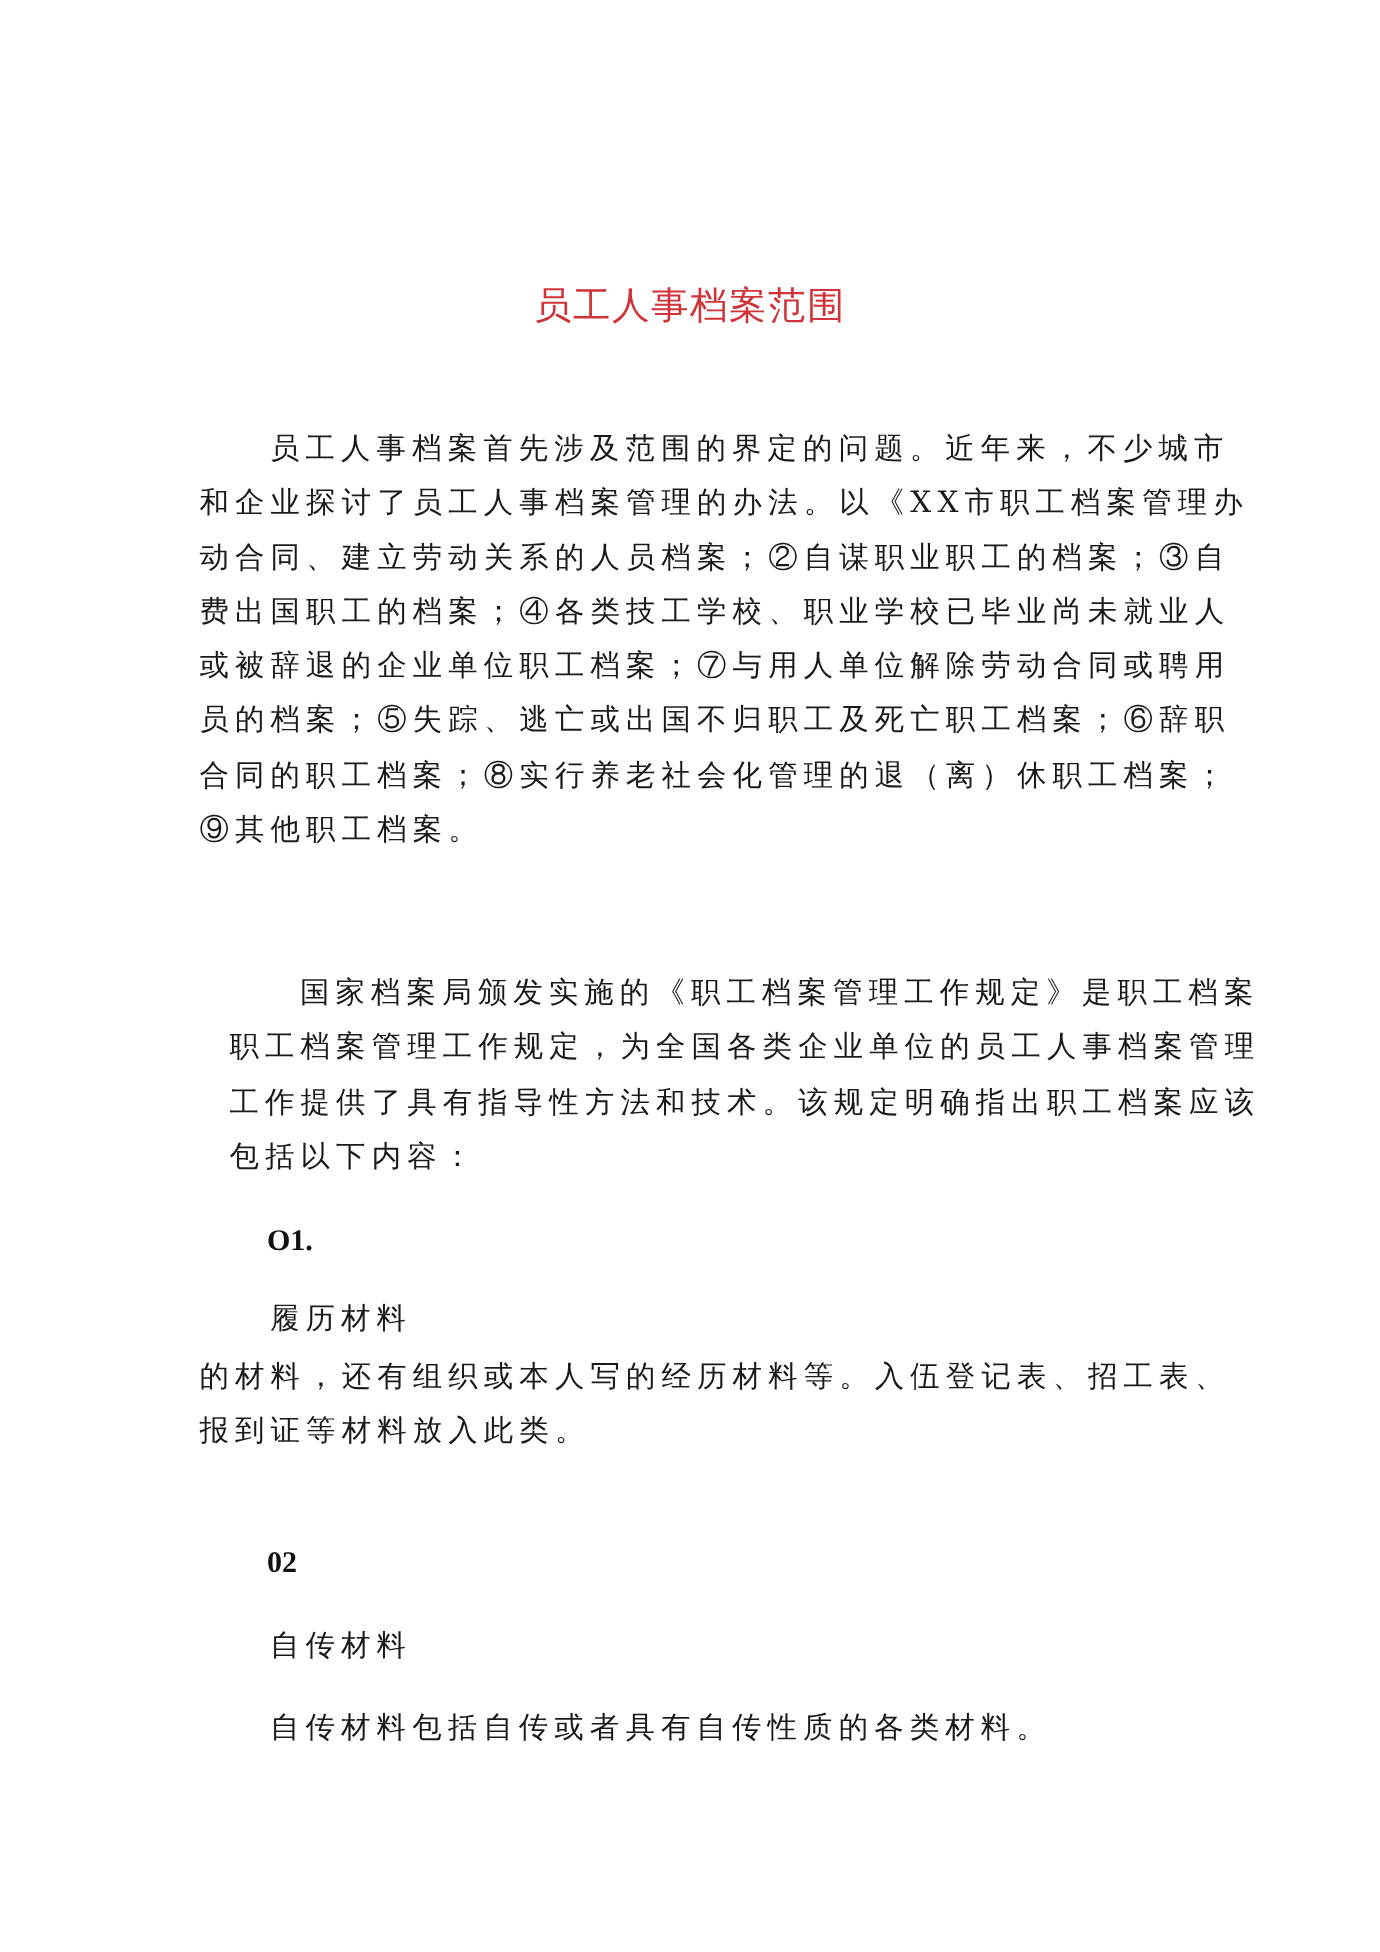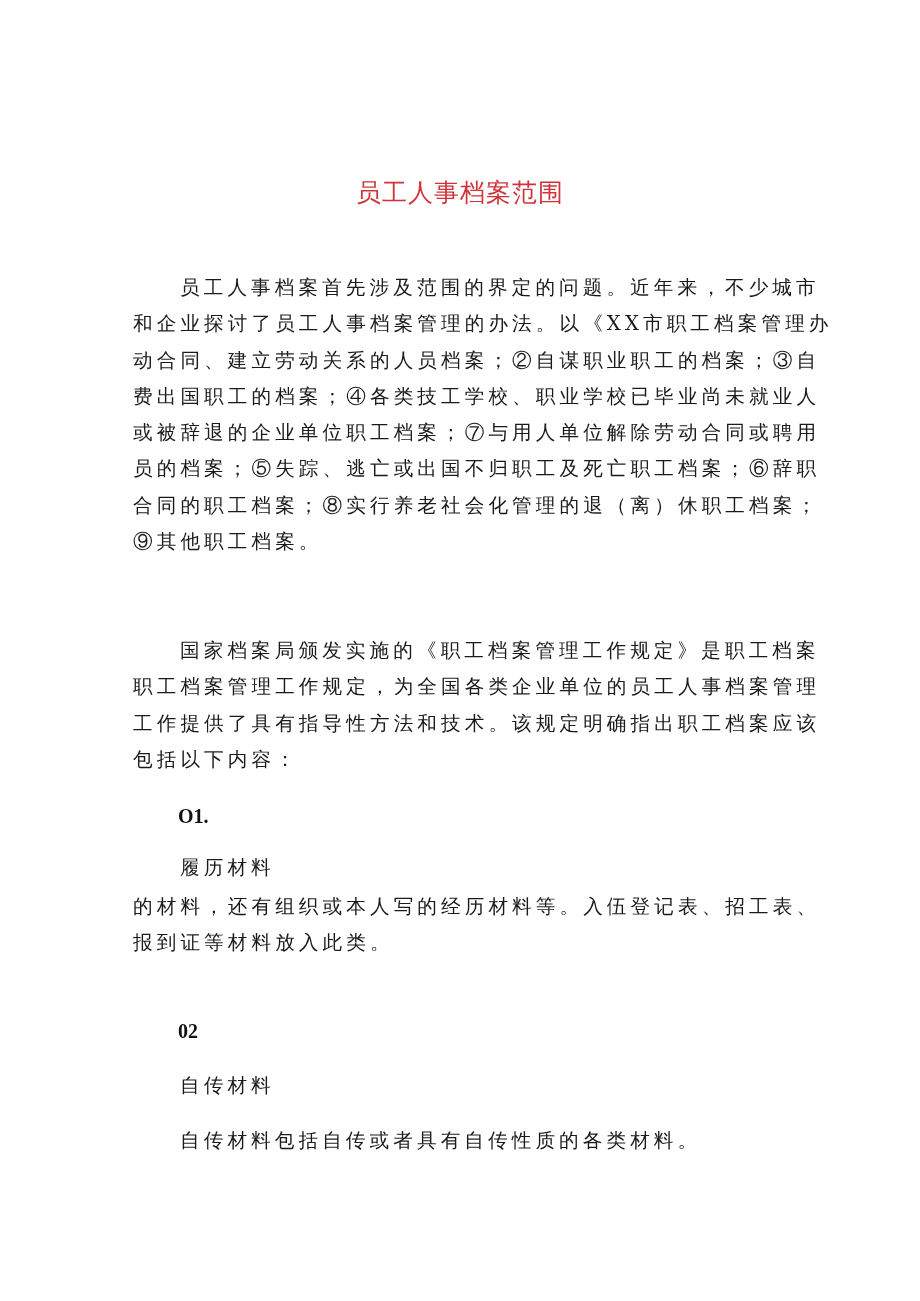--- a/index.html
+++ b/index.html
@@ -1,21 +1,21 @@
 <!DOCTYPE html>
 <html><head>
   <meta charset="utf-8">
   <style>
     html, body { margin: 0; padding: 0; background: #ffffff; }
     body {
       width: 920px; height: 1301px; position: relative; overflow: hidden;
       font-family: "DejaVu Serif", "Liberation Serif", serif;
       color: #1a1a1a;
     }
-    .page { position: absolute; left: 0; top: 5px; width: 920px; height: 1040px; }
+    .page { position: absolute; left: 0; top: 16px; width: 920px; height: 1040px; }
     .title {
       position: absolute; left: 0; width: 920px; top: 170px;
       text-align: center; font-size: 25px; color: #d0343a;
       letter-spacing: 1px; line-height: 36px;
     }
     .para {
       position: absolute; left: 133px; width: 640px;
       font-size: 19.6px; line-height: 36.3px; letter-spacing: 4.1px;
       text-align: justify; text-indent: 47px; margin: 0;
     }
@@ -42,21 +42,21 @@
     <span class="ln first">员工人事档案首先涉及范围的界定的问题。近年来，不少城市</span>
     <span class="ln">和企业探讨了员工人事档案管理的办法。以《XX市职工档案管理办</span>
     <span class="ln">动合同、建立劳动关系的人员档案；②自谋职业职工的档案；③自</span>
     <span class="ln">费出国职工的档案；④各类技工学校、职业学校已毕业尚未就业人</span>
     <span class="ln">或被辞退的企业单位职工档案；⑦与用人单位解除劳动合同或聘用</span>
     <span class="ln">员的档案；⑤失踪、逃亡或出国不归职工及死亡职工档案；⑥辞职</span>
     <span class="ln">合同的职工档案；⑧实行养老社会化管理的退（离）休职工档案；</span>
     <span class="ln">⑨其他职工档案。</span>
   </div>
 
-  <div class="para" style="top:628px;">
+  <div class="para" style="top:628px;margin-left:20px;">
     <span class="ln first">国家档案局颁发实施的《职工档案管理工作规定》是职工档案</span>
     <span class="ln">职工档案管理工作规定，为全国各类企业单位的员工人事档案管理</span>
     <span class="ln">工作提供了具有指导性方法和技术。该规定明确指出职工档案应该</span>
     <span class="ln">包括以下内容：</span>
   </div>
 
   <div class="heading-num" style="top:800px;">O1.</div>
   <div class="subhead" style="top:848px;">履历材料</div>
   <div class="para" style="top:884px;">
     <span class="ln">的材料，还有组织或本人写的经历材料等。入伍登记表、招工表、</span>

